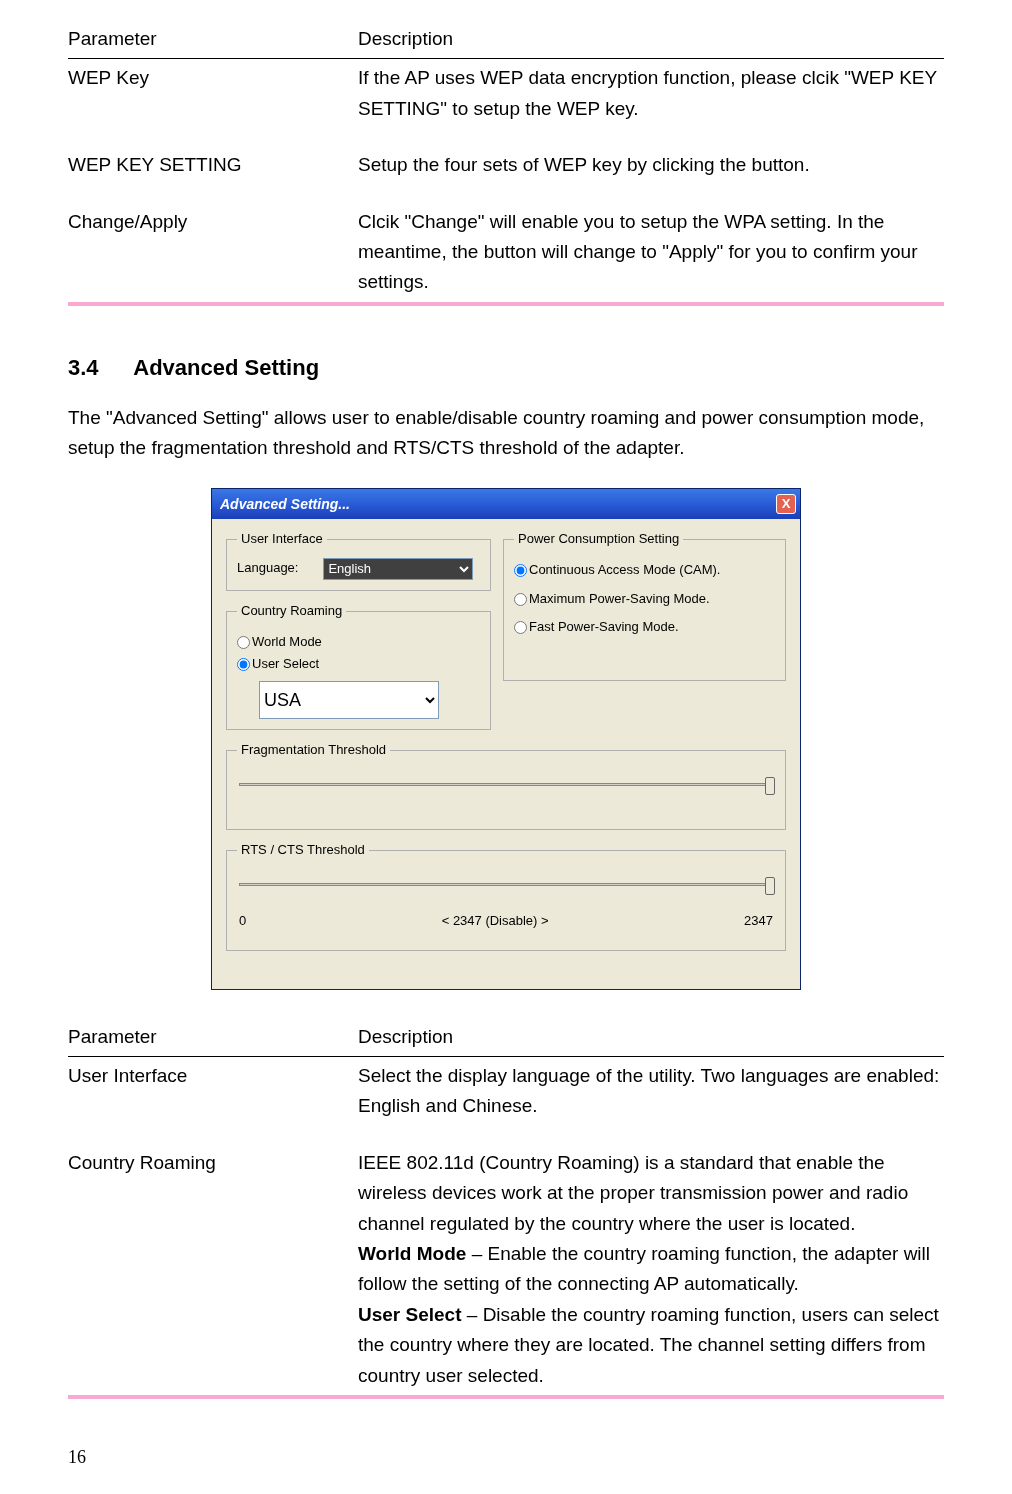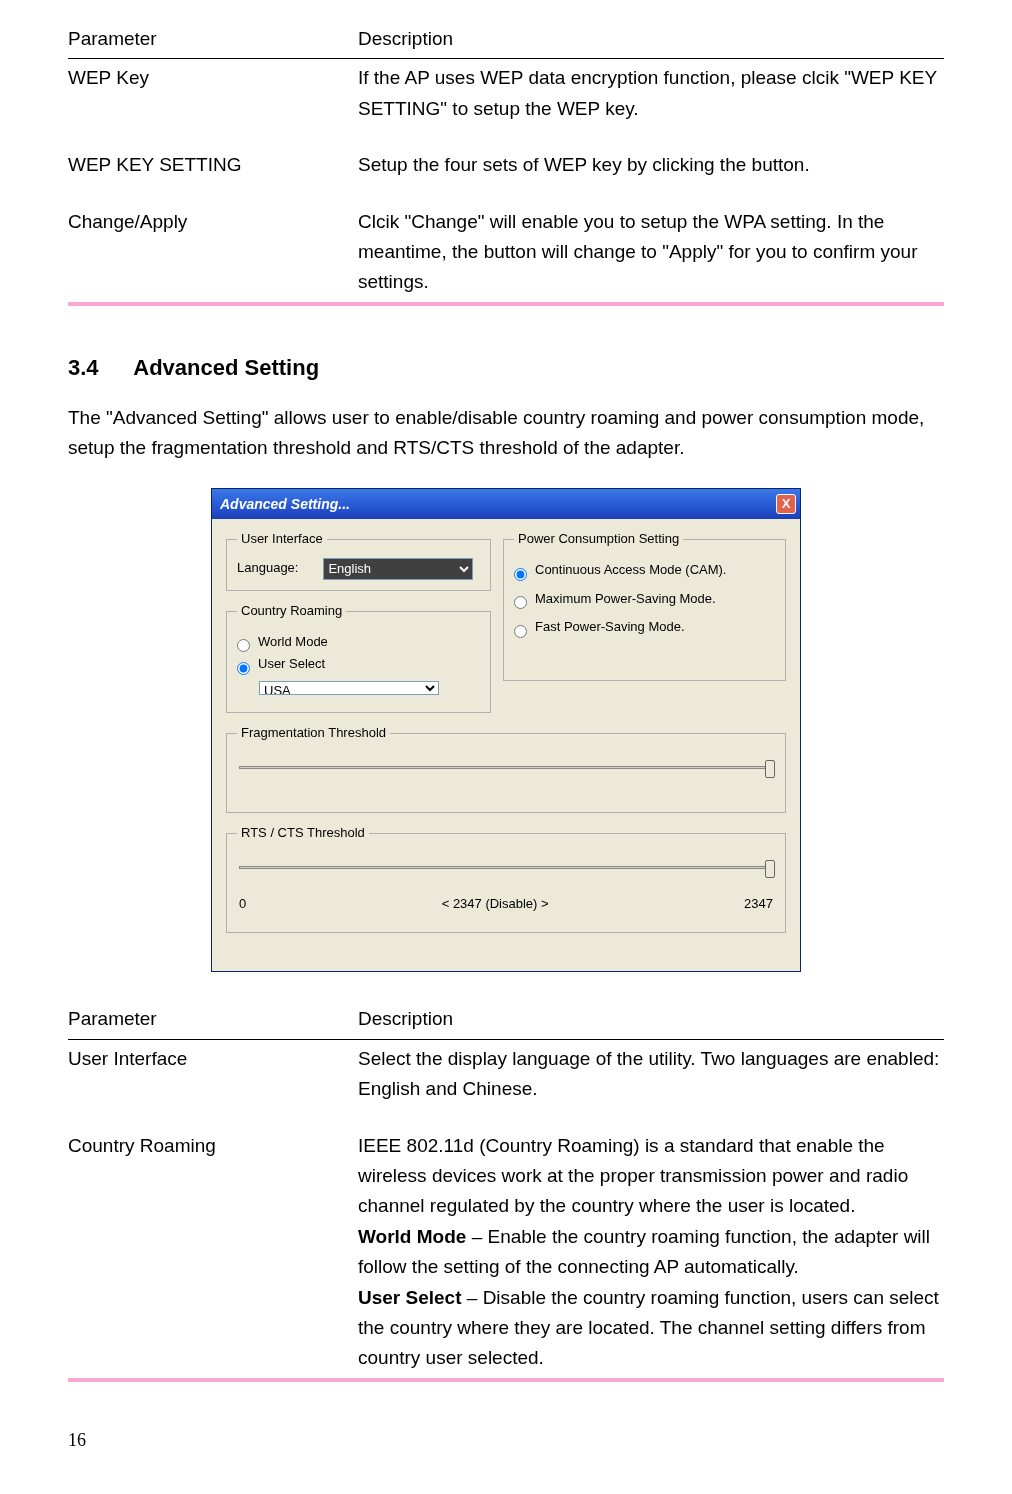--- a/index.html
+++ b/index.html
@@ -86,23 +86,23 @@
   .ui-left { flex: 0 0 265px; }
   .pc-right { flex: 1; }
   .lang-row { display: flex; align-items: center; gap: 25px; }
   select.combo {
     width: 150px; height: 22px;
     font-size: 13px;
     border: 1px solid #7f9db9;
     background: #fff;
   }
   select.combo.sel { color: #fff; background: #404040; }
-  .radio-row { display: flex; align-items: flex-end; gap: 8px; margin: 2px 0; }
+  .radio-row { display: flex; align-items: center; gap: 2px; margin: 2px 0; }
   input[type=radio] { width: 13px; height: 13px; }
-  .cr-select { margin: 4px 0 0 22px; width: 180px; height:14px; border:1px solid #7f9db9; background:#fff; font-size:13px;}
+  .cr-select { margin: 4px 0 0 22px; width: 180px; height:38px; border:1px solid #7f9db9; background:#fff; font-size:18px;}
   fieldset.wide { width: 100%; padding-bottom:18px;}
   .slider-wrap { position: relative; height: 40px; margin: 2px 2px 0 2px; }
   .track-line {
     position:absolute; top:12px; left:0; right:0;
     height:3px; background:#d4d0c8; border:1px solid #888;
   }
   .thumb {
     position:absolute; top:6px; right:-2px;
     width:10px; height:18px; background:#ece9d8;
     border:1px solid #666; border-radius:2px;

